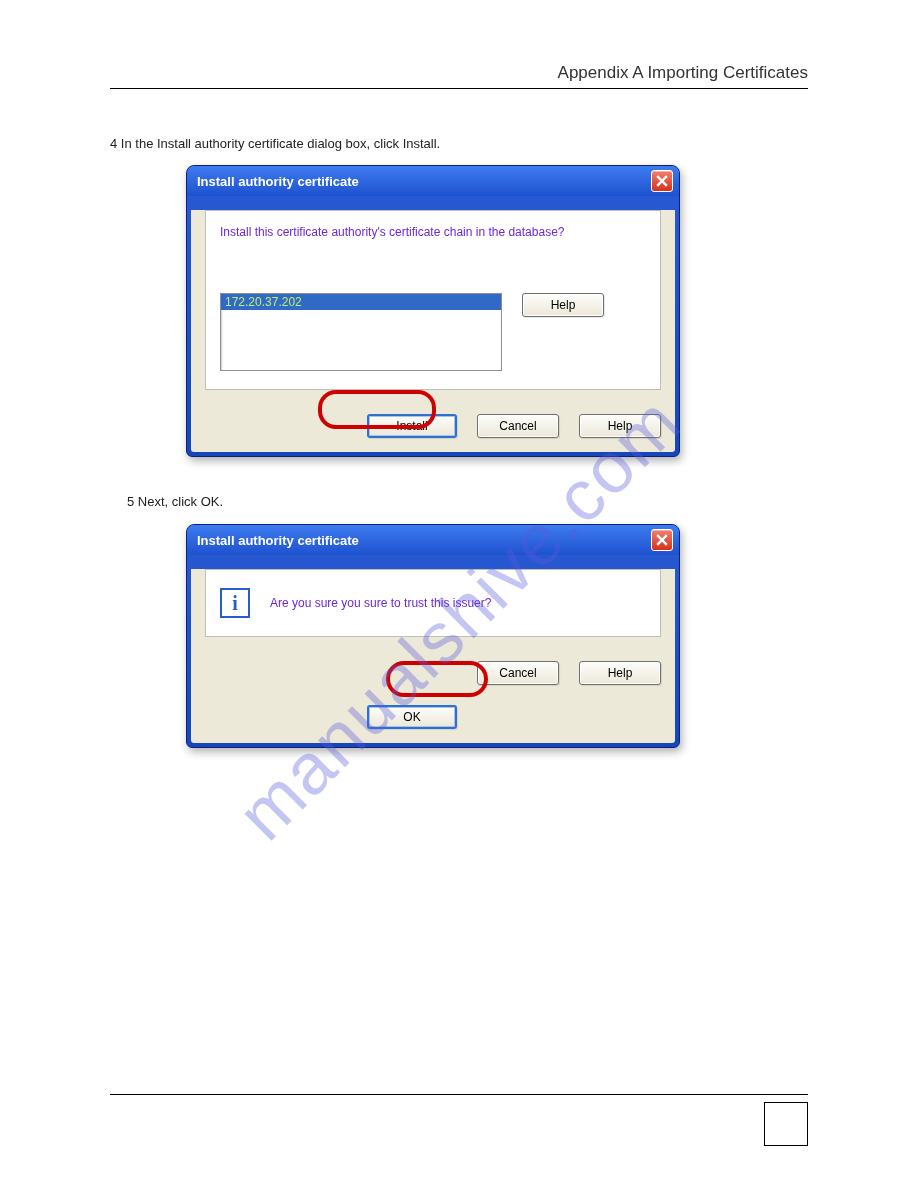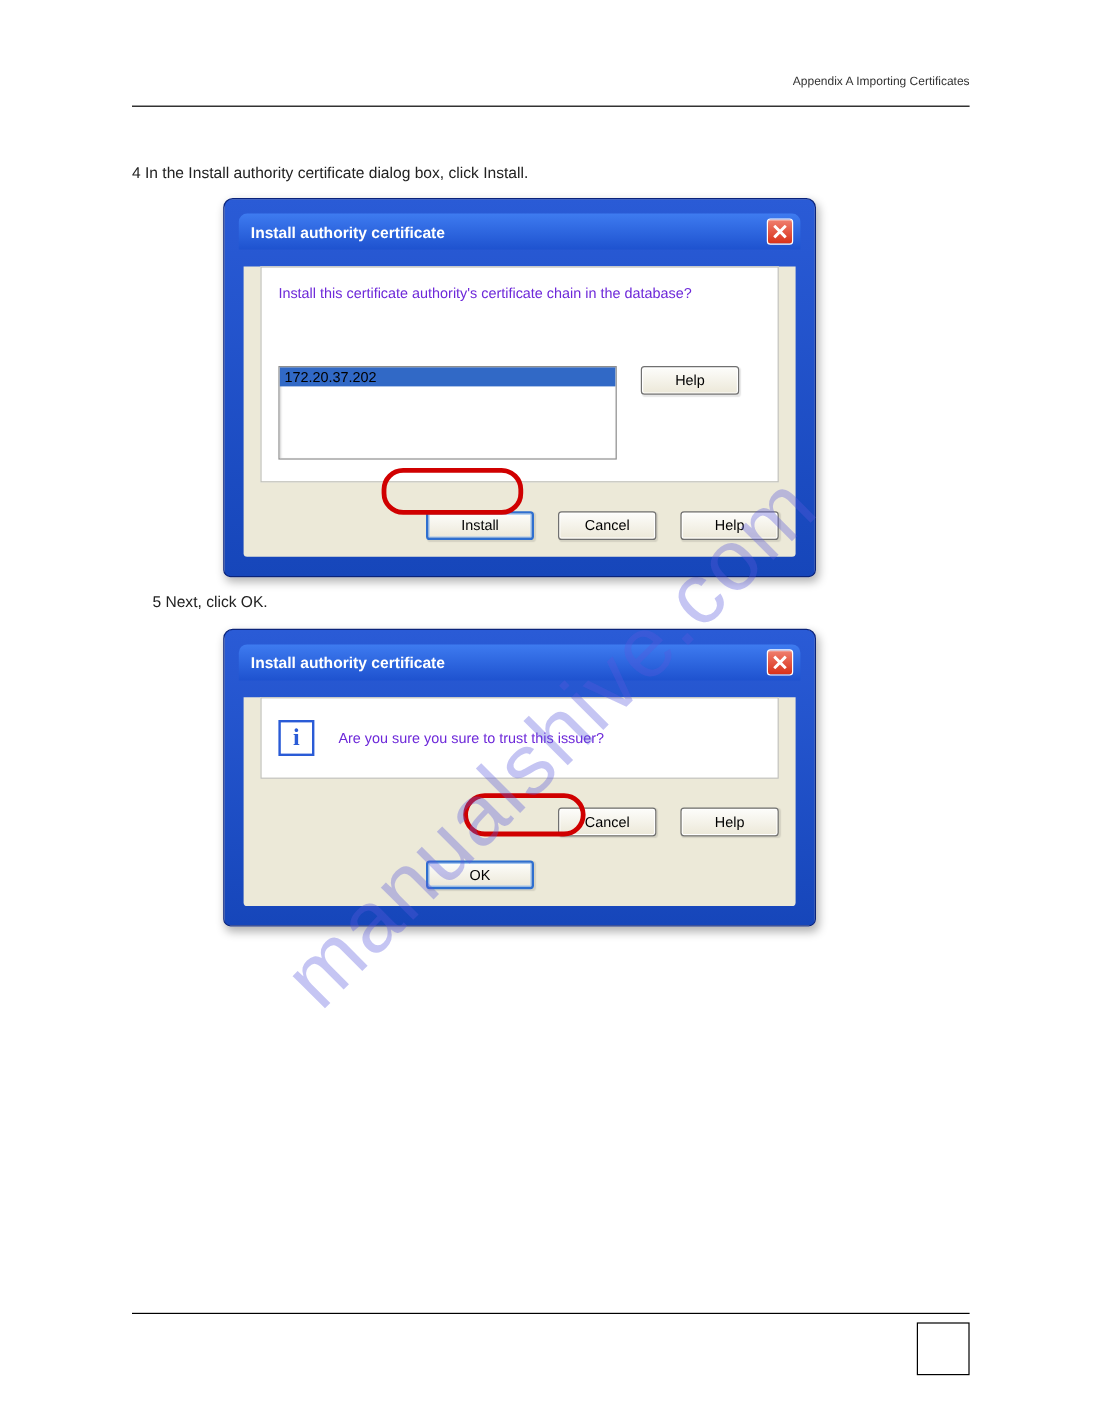--- a/index.html
+++ b/index.html
@@ -30,35 +30,35 @@
     right: 110px;
     top: 1102px;
     width: 44px;
     height: 44px;
     border: 1px solid #000;
   }
   .header-text {
     position: absolute;
     top: 63px;
     right: 110px;
-    font-size: 10px;
+    font-size: 17px;
     color: #333;
     text-align: right;
   }
 
   
   .dialog {
     position: absolute;
     left: 186px;
     width: 494px;
     background: linear-gradient(#2a5bd6, #1646ba);
     border: 1px solid #0a237a;
     border-radius: 8px 8px 6px 6px;
     box-shadow: 2px 4px 8px rgba(0,0,0,0.3);
-    padding: 12px;
+    padding: 0;
   }
   .titlebar {
     height: 30px;
     background: linear-gradient(#3e7bf0, #1e52cf);
     border-radius: 7px 7px 0 0;
     display: flex;
     align-items: center;
     padding: 0 6px 0 10px;
     color: #fff;
     font-size: 13px;
@@ -107,21 +107,21 @@
   .listbox {
     width: 282px;
     height: 78px;
     background: #fff;
     border: 1px solid #8e8e8e;
     box-shadow: inset 1px 1px 2px rgba(0,0,0,0.2);
     overflow: hidden;
   }
   .listbox .selected {
     background: #3169c6;
-    color: #000000;
+    color: #bef264;
     font-size: 12px;
     padding: 1px 4px;
   }
 
   .xp-button {
     min-width: 82px;
     height: 24px;
     background: linear-gradient(#fdfdfb, #ece8d8);
     border: 1px solid #707070;
     border-radius: 3px;

